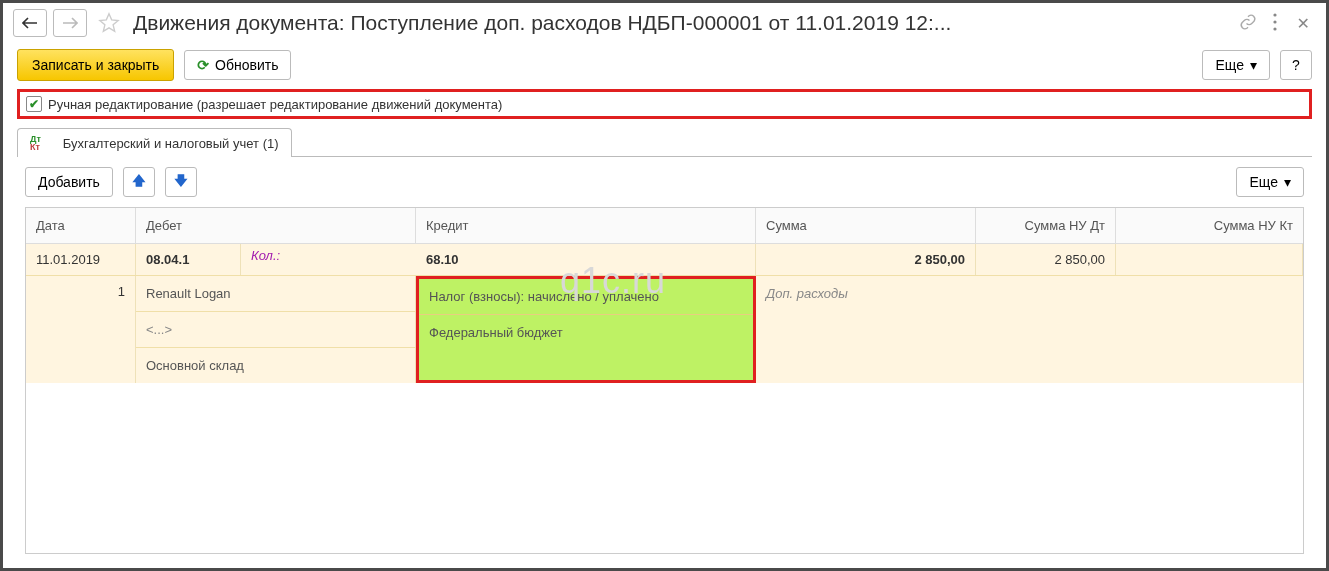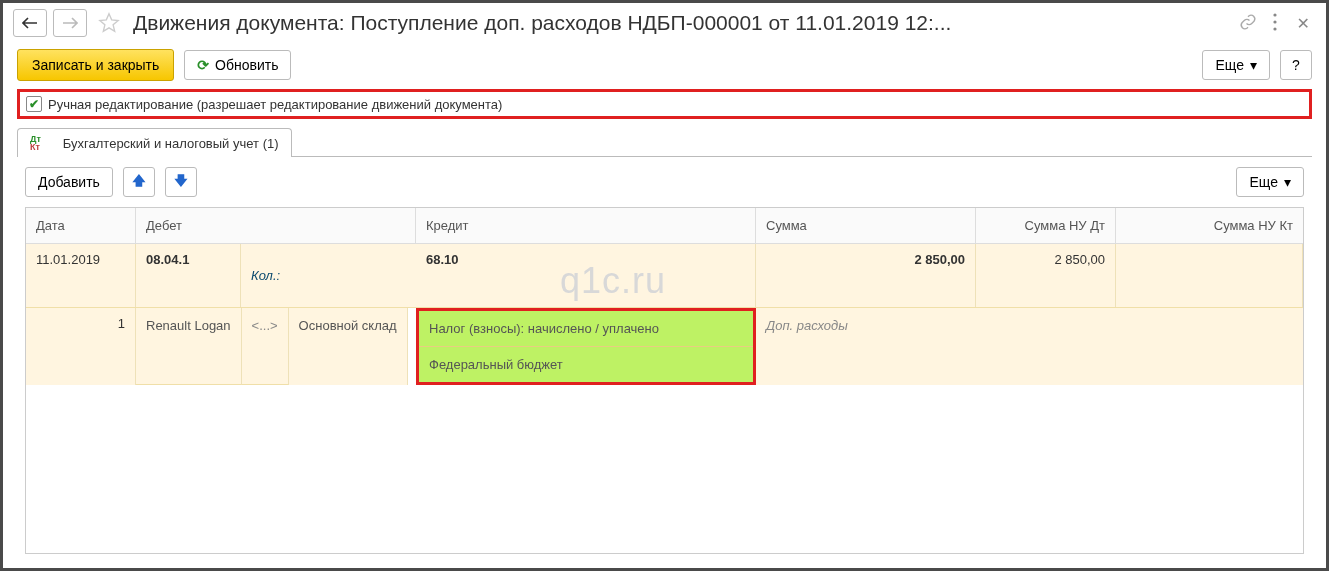--- a/index.html
+++ b/index.html
@@ -39,29 +39,29 @@
 .c-debit { width: 280px; }
 .c-credit { width: 340px; }
 .c-sum { width: 220px; text-align: left; }
 .c-sumdt { width: 140px; text-align: right; }
 .c-sumkt { flex: 1; text-align: right; border-right: none; }
 .grid-body { flex: 1; background: #fff; }
 .row1 { display: flex; background: #fff5e0; border-bottom: 1px solid #f0dfa8; }
 .cell { padding: 8px 10px; border-right: 1px solid #eee1b8; }
 .c-debit-split { display: flex; width: 280px; }
 .deb-acc { width: 105px; padding: 8px 10px; font-weight: bold; border-right: 1px solid #eee1b8; }
-.deb-qty { flex: 1; padding: 24px 10px; font-style: italic; color: #0c4a6e; }
+.deb-qty { flex: 1; padding: 4px 10px; font-style: italic; color: #a21caf; }
 .cred-acc { font-weight: bold; }
 .c-sum-val { text-align: right; font-weight: bold; }
 .c-sumdt-val { text-align: right; }
 .sub-rows { display: flex; }
 .left-num { width: 110px; display: flex; flex-direction: column; }
 .num-cell { padding: 8px 10px; text-align: right; border-right: 1px solid #eee1b8; background: #fff5e0; }
 .blank-num { flex: 1; background: #fff5e0; border-right: 1px solid #eee1b8; }
-.debit-col { width: 280px; display: flex; flex-direction: row; }
+.debit-col { width: 280px; display: flex; flex-direction: column; }
 .d-cell { padding: 10px; border-bottom: 1px solid #f0dfa8; border-right: 1px solid #eee1b8; background: #fff5e0; color: #555; }
 .d-cell:last-child { border-bottom: none; }
 .d-cell.placeholder { color: #888; }
 .credit-col { width: 340px; border: 3px solid #e02020; display: flex; flex-direction: column; }
 .k-cell { padding: 10px; border-bottom: 1px solid #e8ce80; background: #bef264; color: #555; }
 .k-cell:last-child { border-bottom: none; flex: 1; }
 .sum-col { width: 220px; background: #fff5e0; padding: 10px; font-style: italic; color: #888; }
 .rest-col { flex: 1; background: #fff5e0; }
 .watermark { position: absolute; top: 260px; left: 560px; font-size: 36px; color: #d8d8d8; letter-spacing: 1px; pointer-events: none; font-weight: normal; }
 .app { position: relative; }

